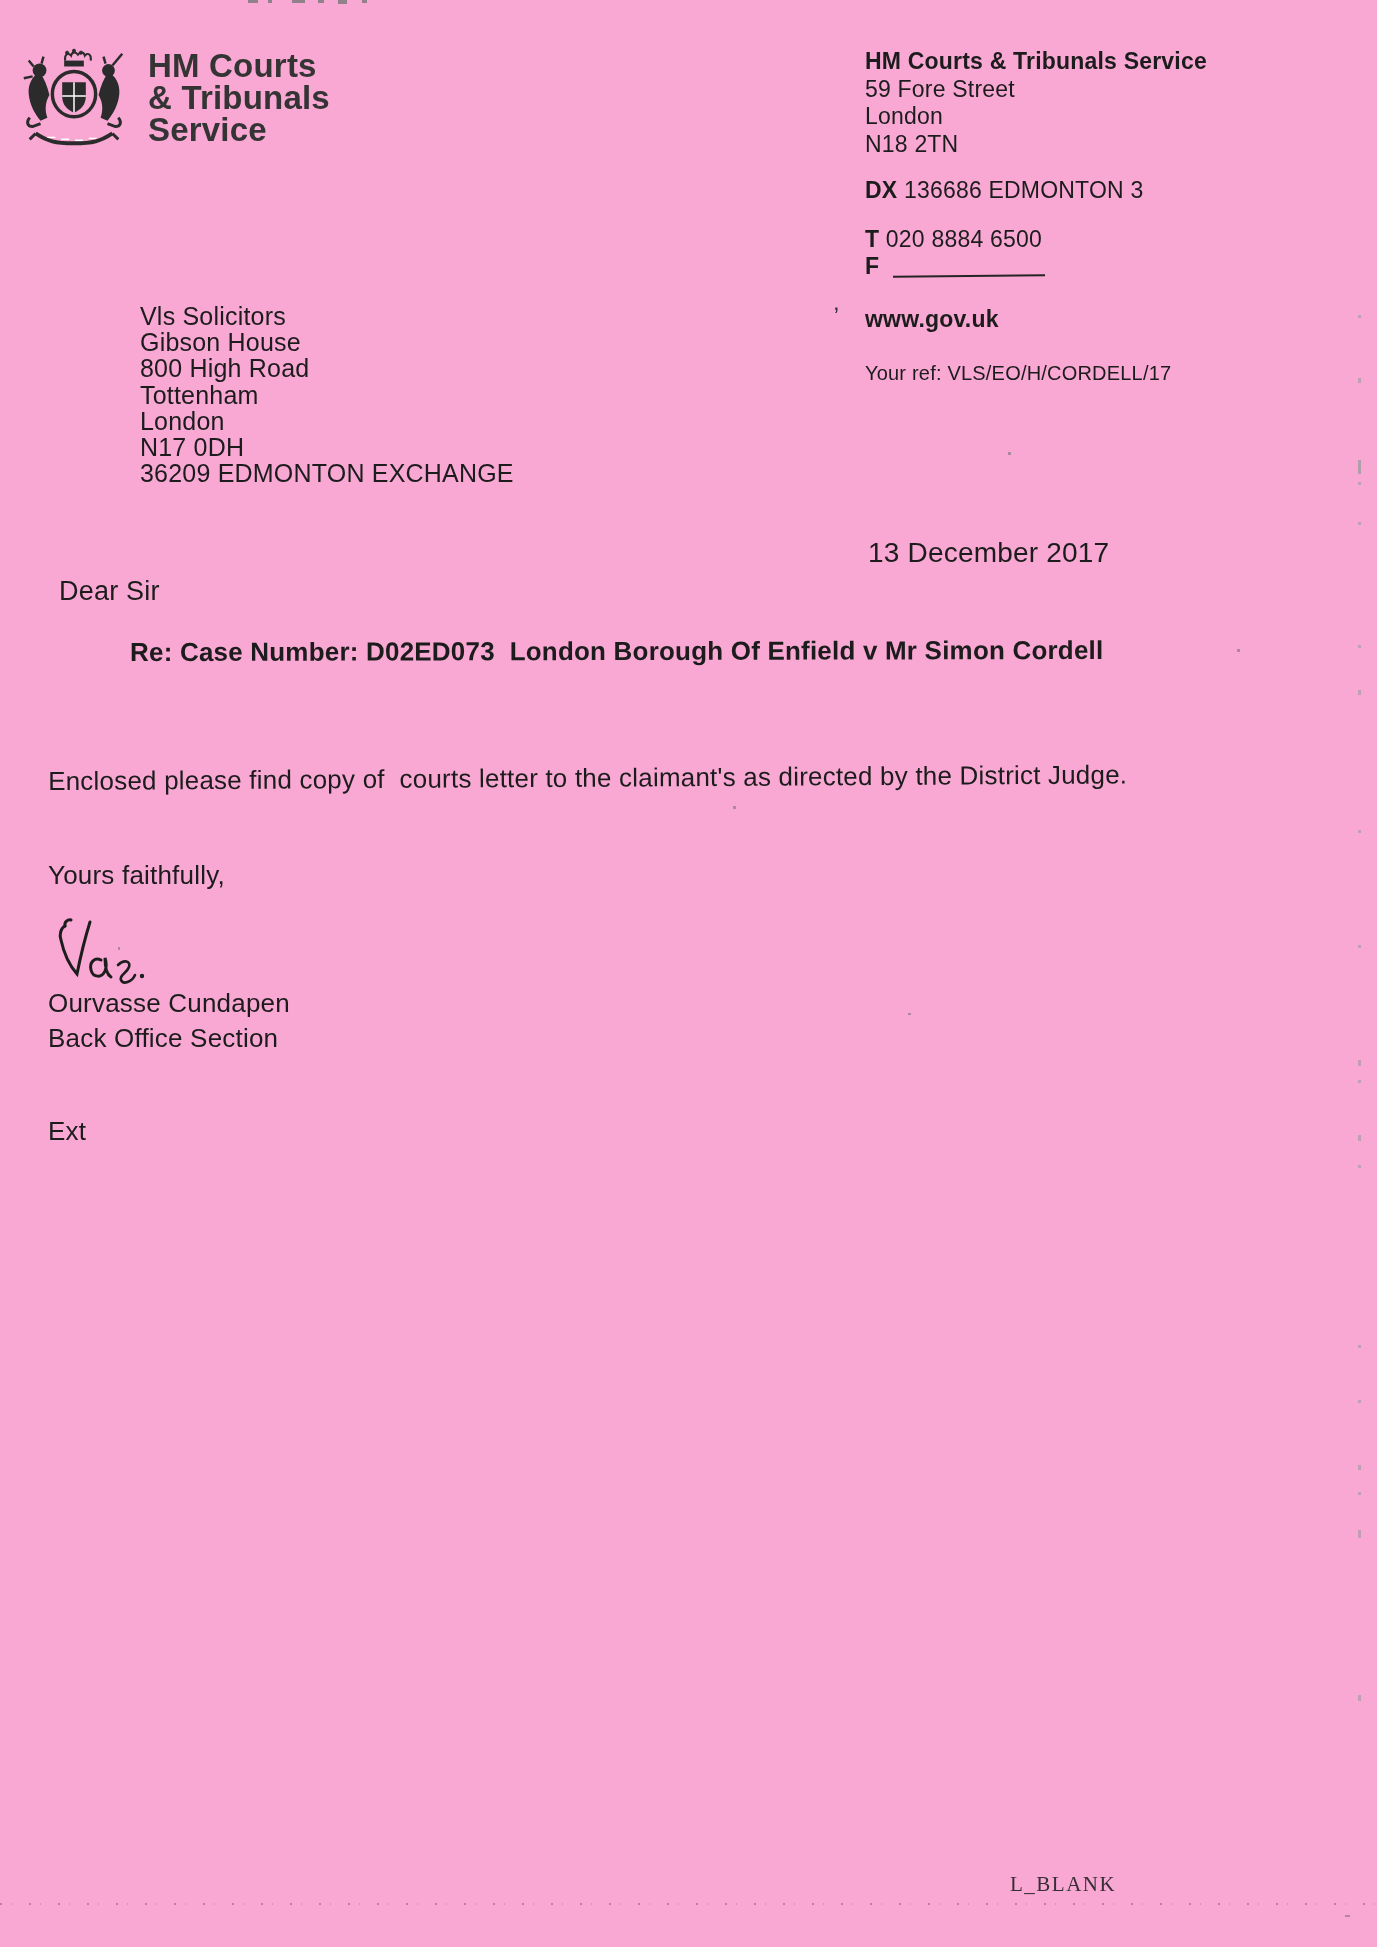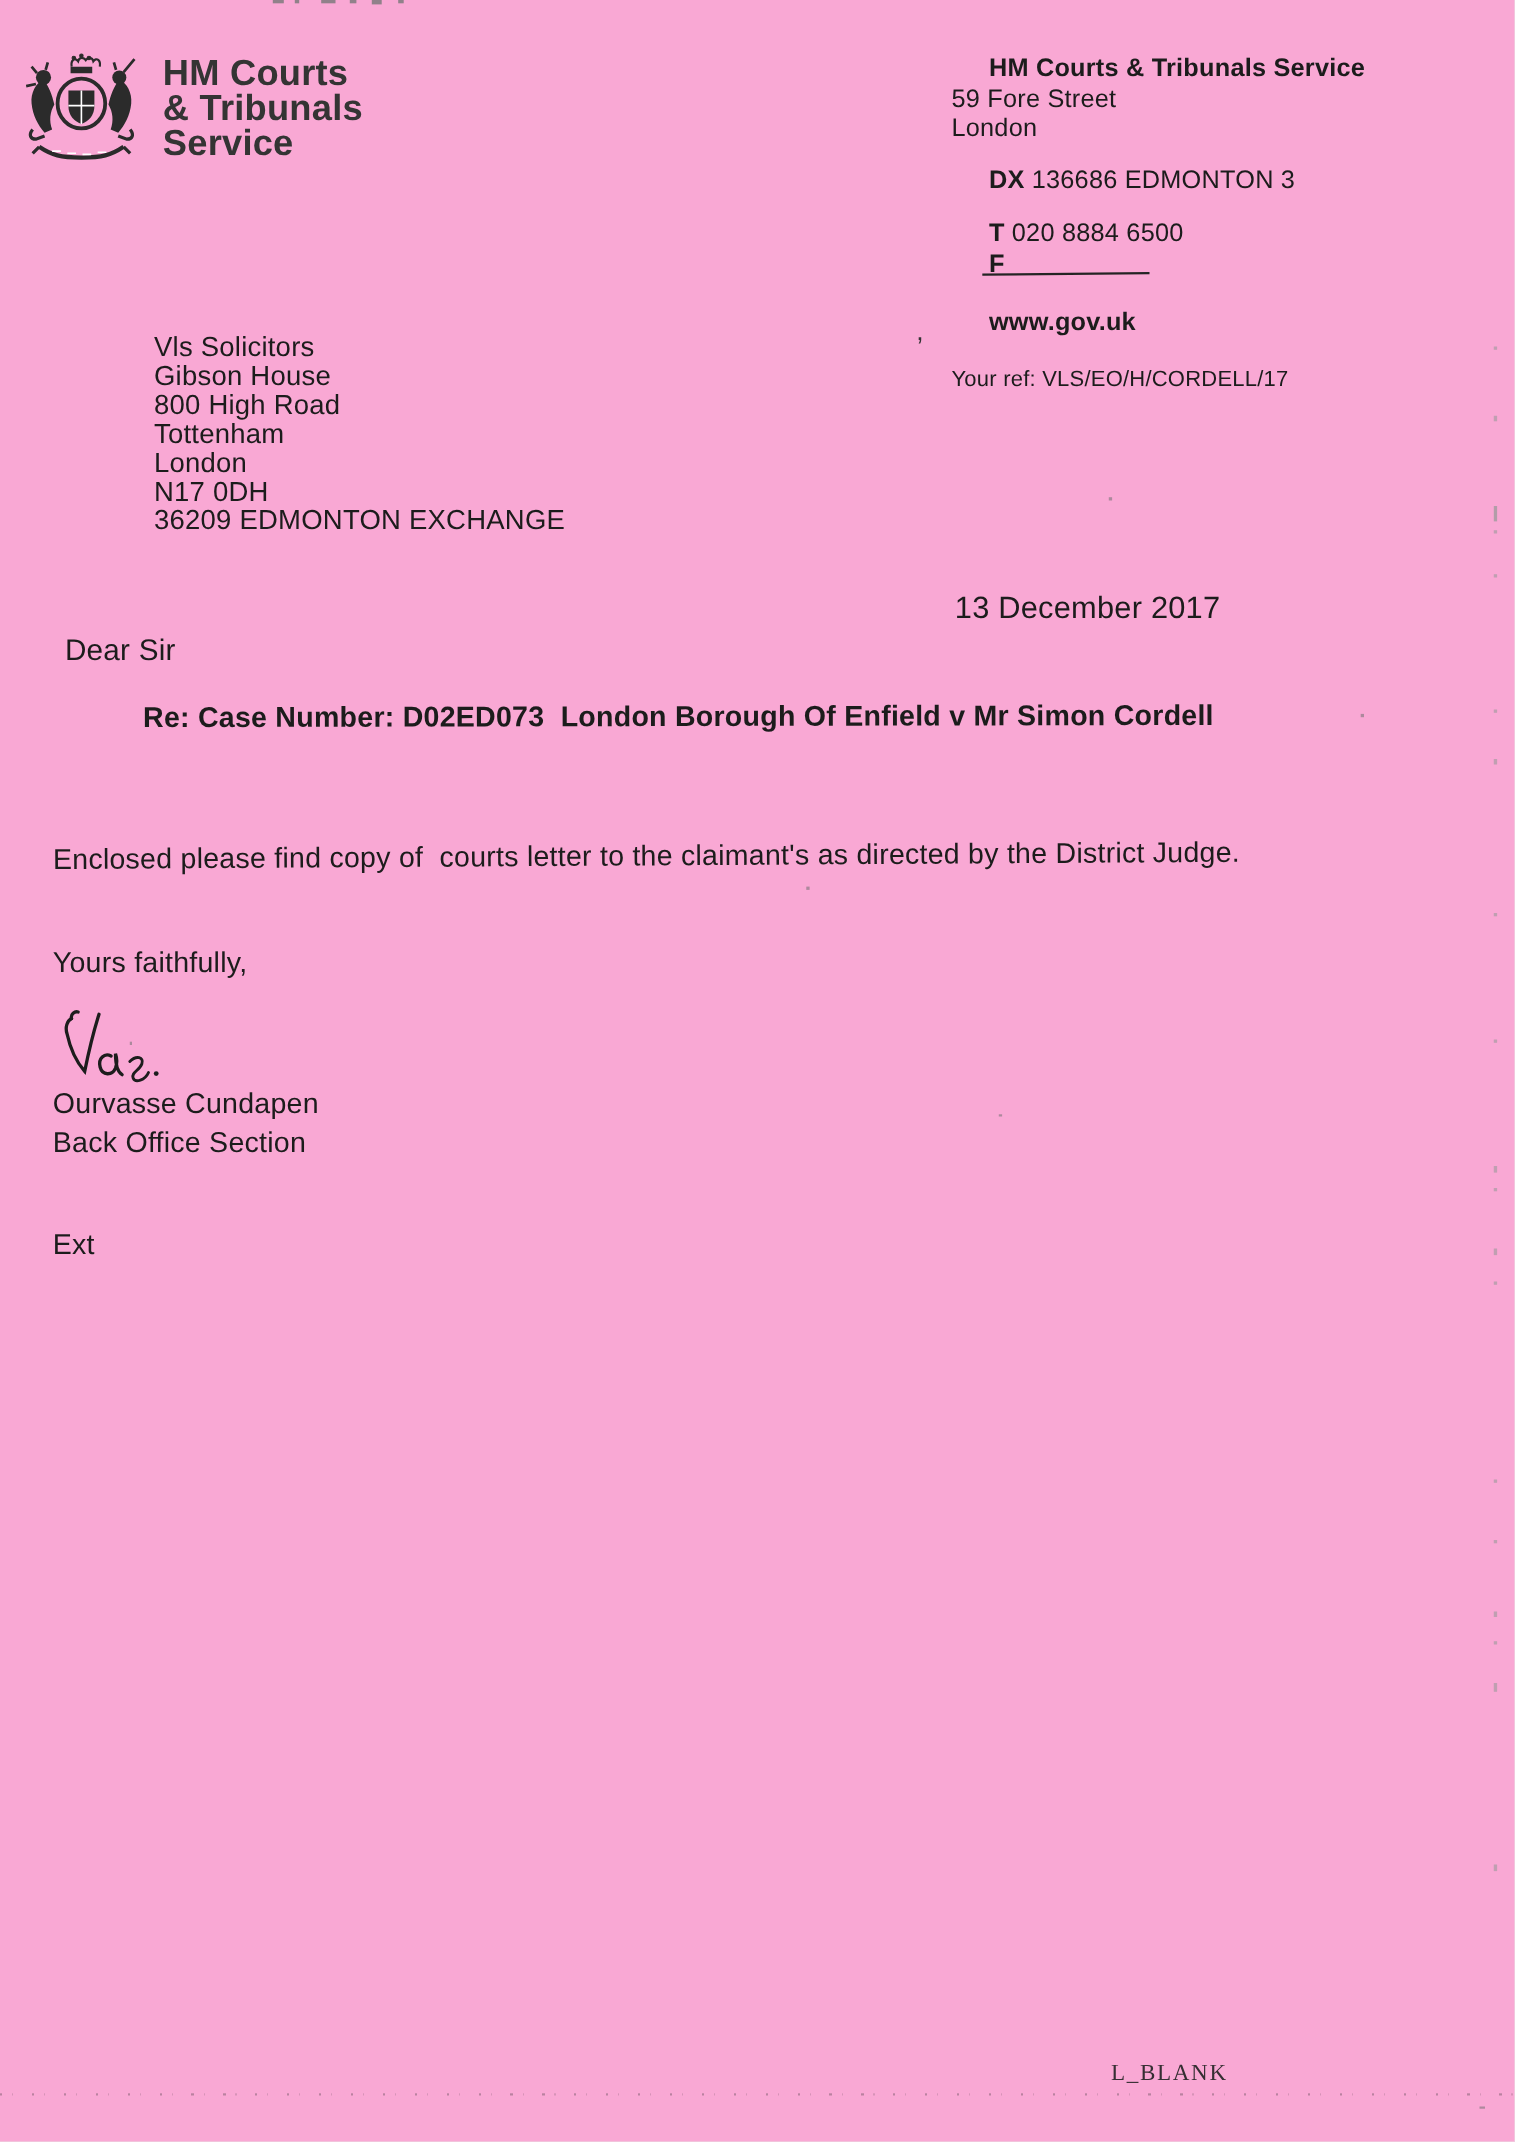--- a/index.html
+++ b/index.html
@@ -7,21 +7,21 @@
     position:relative;
     width:1377px;height:1947px;
     margin:0 auto;
     background:#f9a8d4;
     font-family:"Liberation Sans","DejaVu Sans",sans-serif;
     color:#1c1c1c;
     overflow:hidden;
   }
   .abs{position:absolute;}
   .t{white-space:pre-wrap;letter-spacing:.2px;}
-  .b{font-weight:700;margin-left:34px;}
+  .b{font-weight:700;}
 
   
   .crest{left:10px;top:46px;width:128px;height:104px;}
   .logotext{
     left:148px;top:50px;
     font-size:33px;line-height:32px;font-weight:700;
     color:#343434;letter-spacing:-.3px;
   }
 
   
@@ -112,20 +112,21 @@
   <div class="abs logotext">
     <div class="t">HM Courts</div>
     <div class="t">&amp; Tribunals</div>
     <div class="t">Service</div>
   </div>
 
   <div class="abs sender">
     <div class="t b">HM Courts &amp; Tribunals Service</div>
     <div class="t">59 Fore Street</div>
     <div class="t">London</div>
+    <div class="t">N18 2TN</div>
     <div class="gap-s"></div>
     <div class="t"><span class="b">DX</span> <span>136686 EDMONTON 3</span></div>
     <div class="gap-m"></div>
     <div class="t"><span class="b">T</span> <span>020 8884 6500</span></div>
     <div class="fax-row">
       <span class="b">F</span>
       <span class="fax-rule"></span>
     </div>
     <div class="t b website">www.gov.uk</div>
     <div class="t yourref"><span>Your ref:</span> <span>VLS/EO/H/CORDELL/17</span></div>

